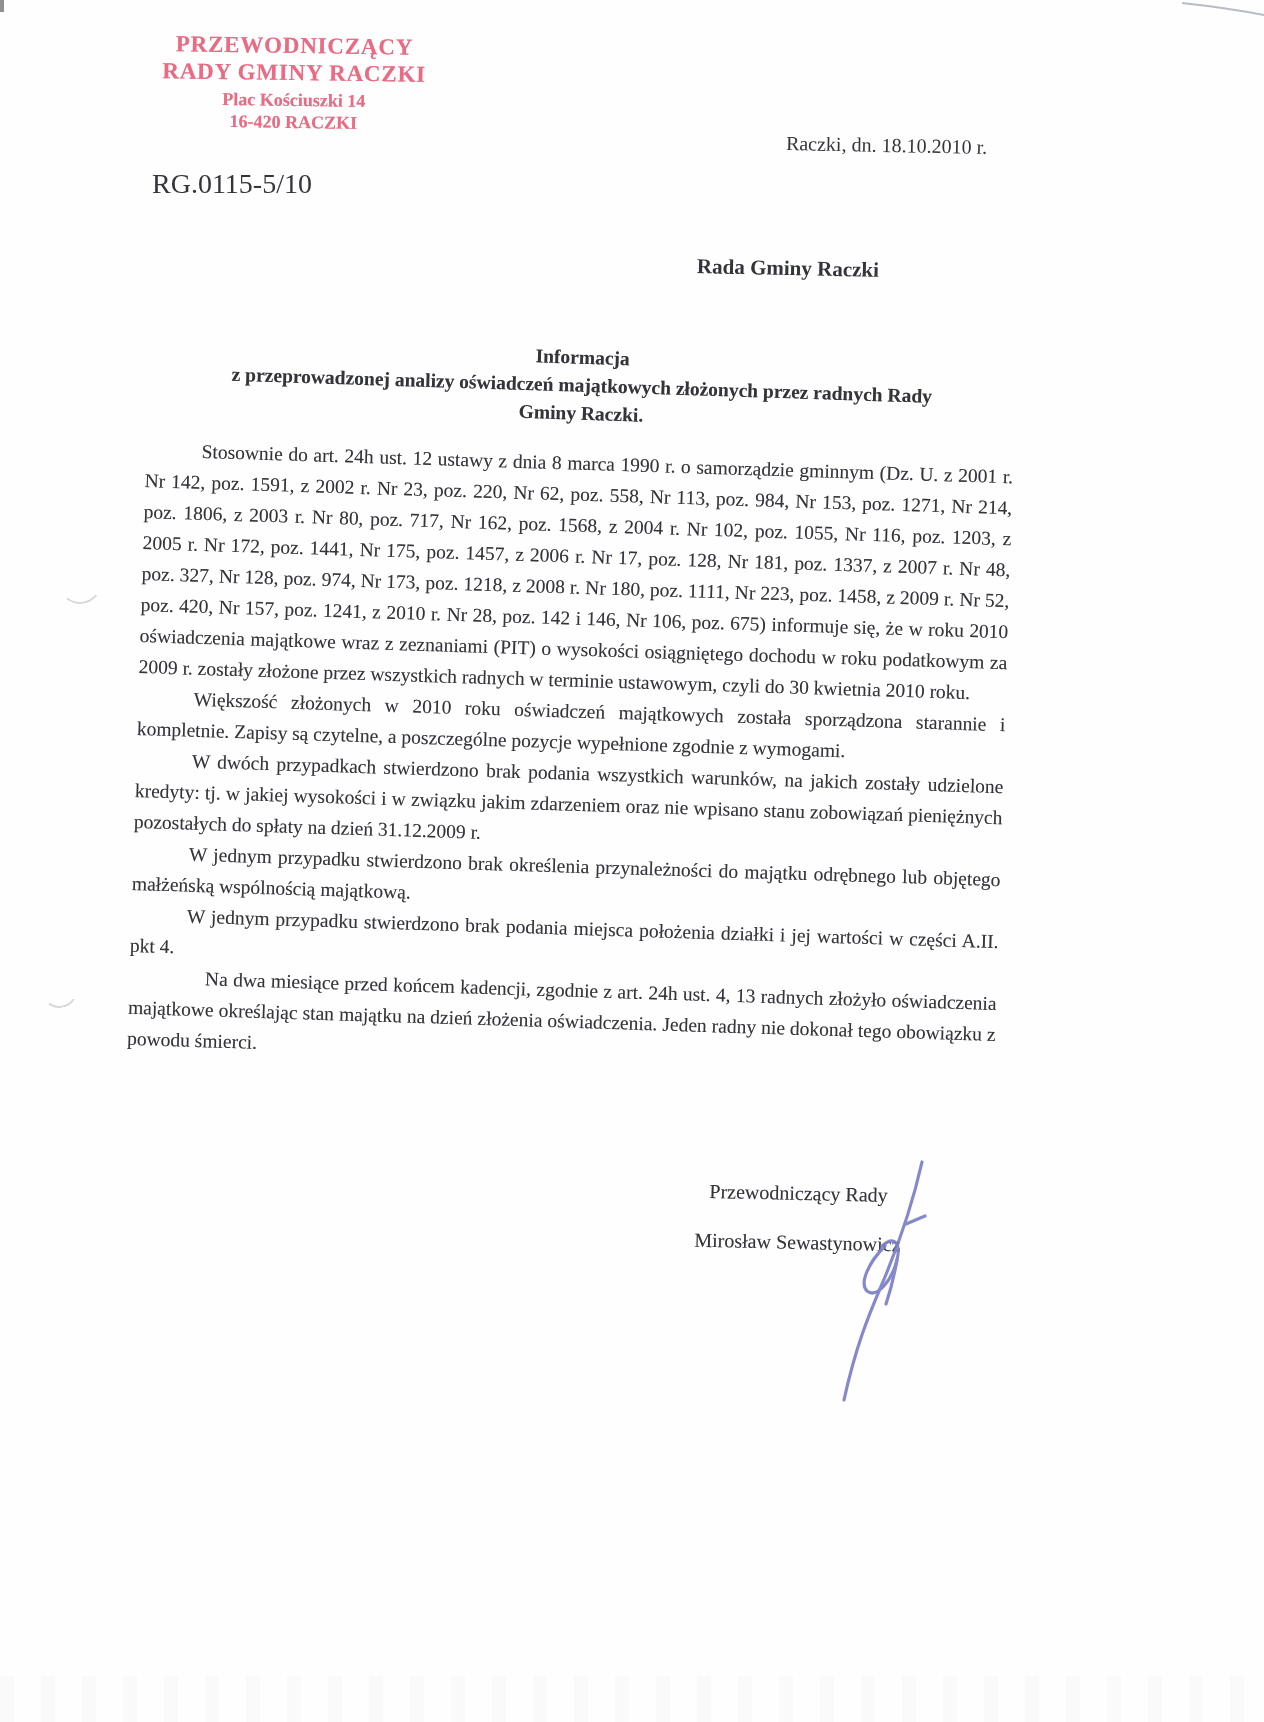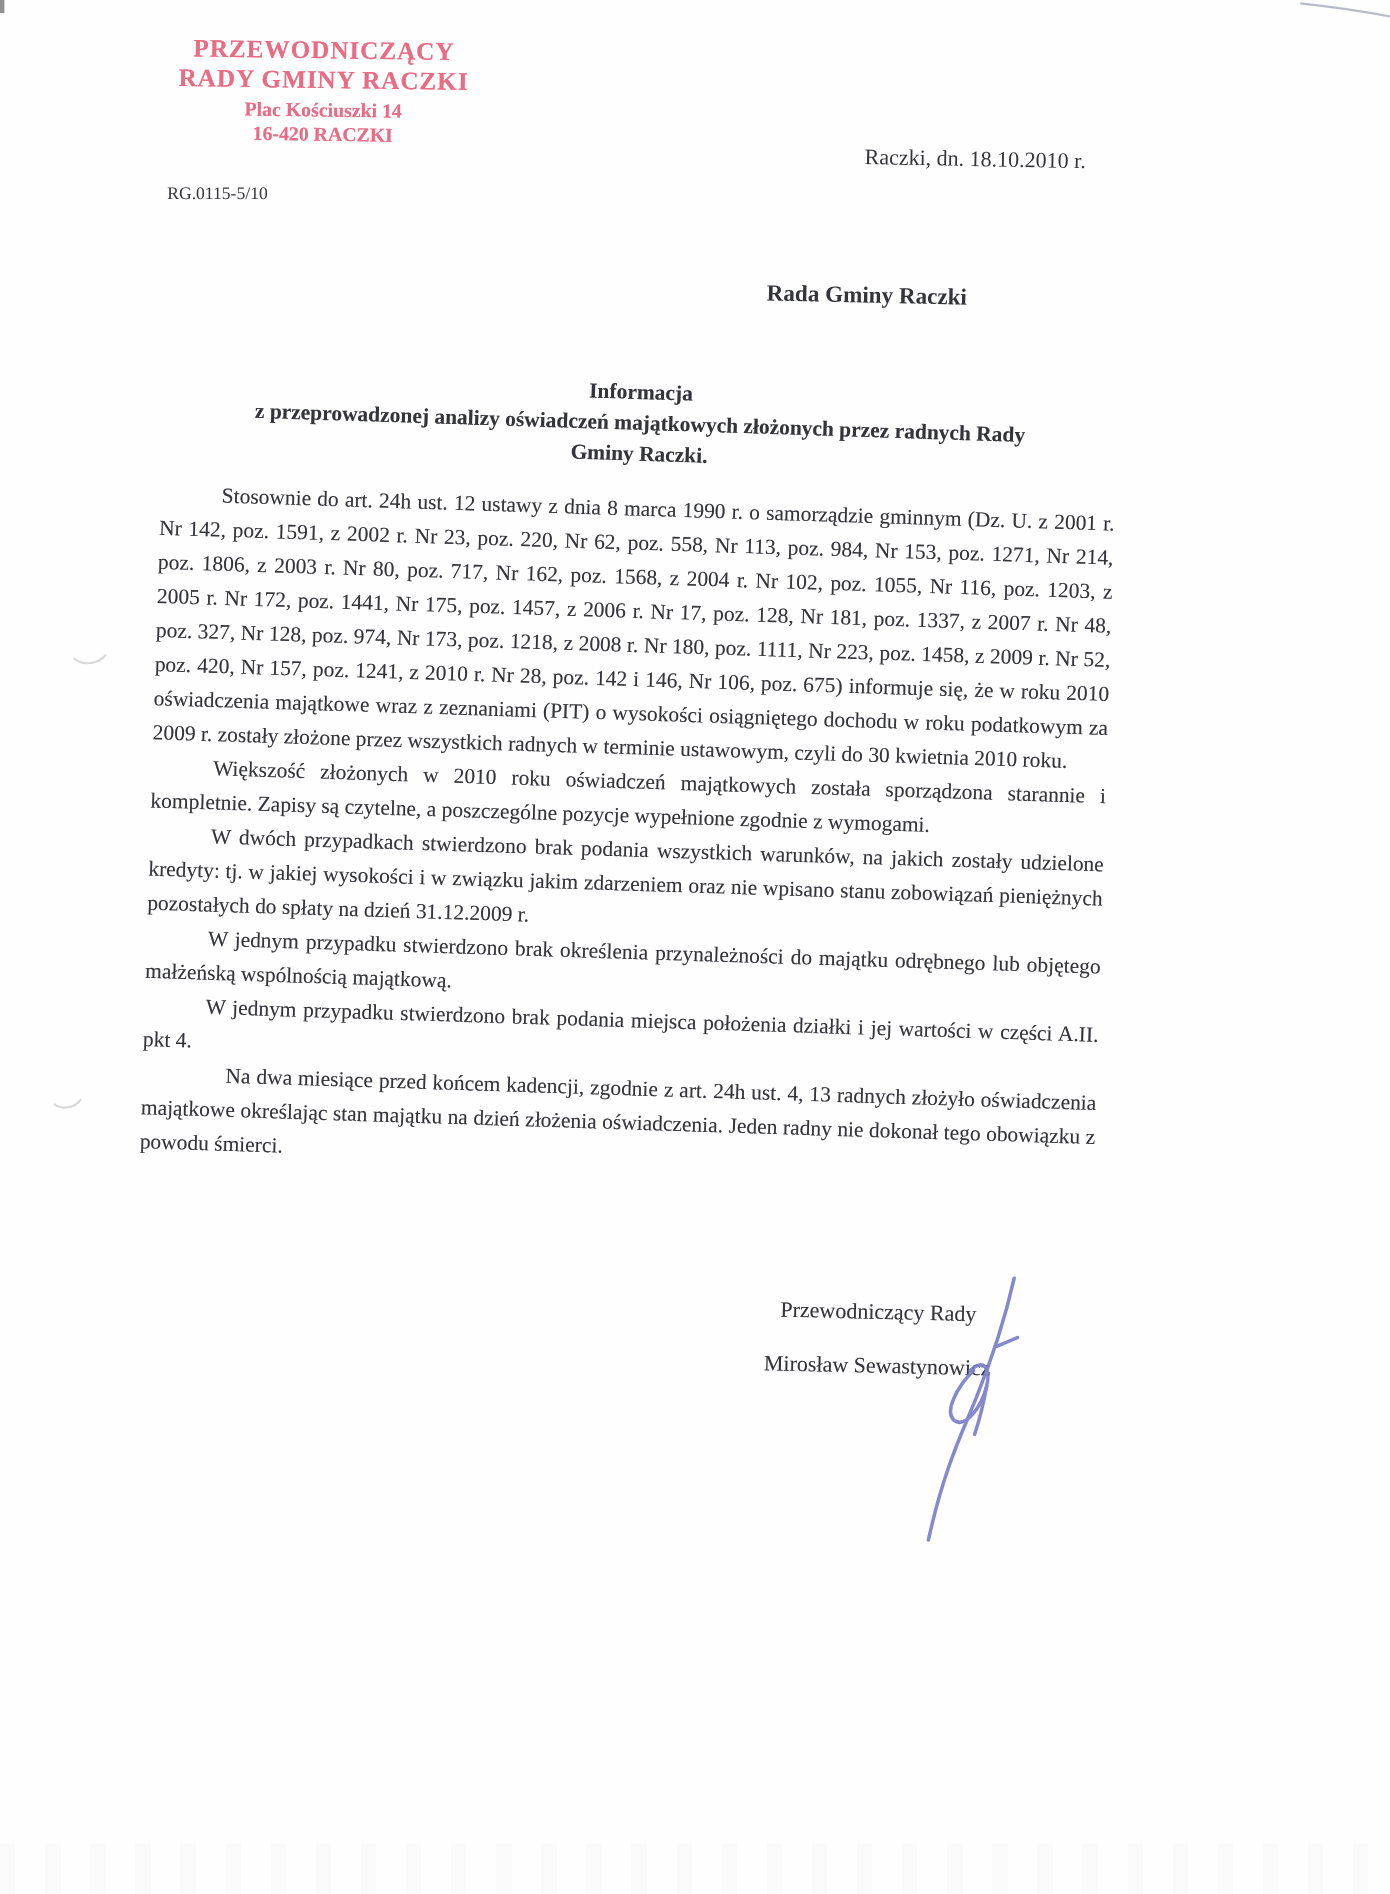--- a/index.html
+++ b/index.html
@@ -35,21 +35,21 @@
     position: absolute;
     left: 786px;
     top: 134px;
     font-size: 20px;
     transform: rotate(1.1deg);
   }
   .ref-number {
     position: absolute;
     left: 152px;
     top: 168px;
-    font-size: 16px;
+    font-size: 28px;
   }
   .addressee {
     position: absolute;
     left: 602px;
     top: 256px;
     width: 372px;
     text-align: center;
     font-weight: bold;
     font-size: 21px;
     transform: rotate(1.2deg);

